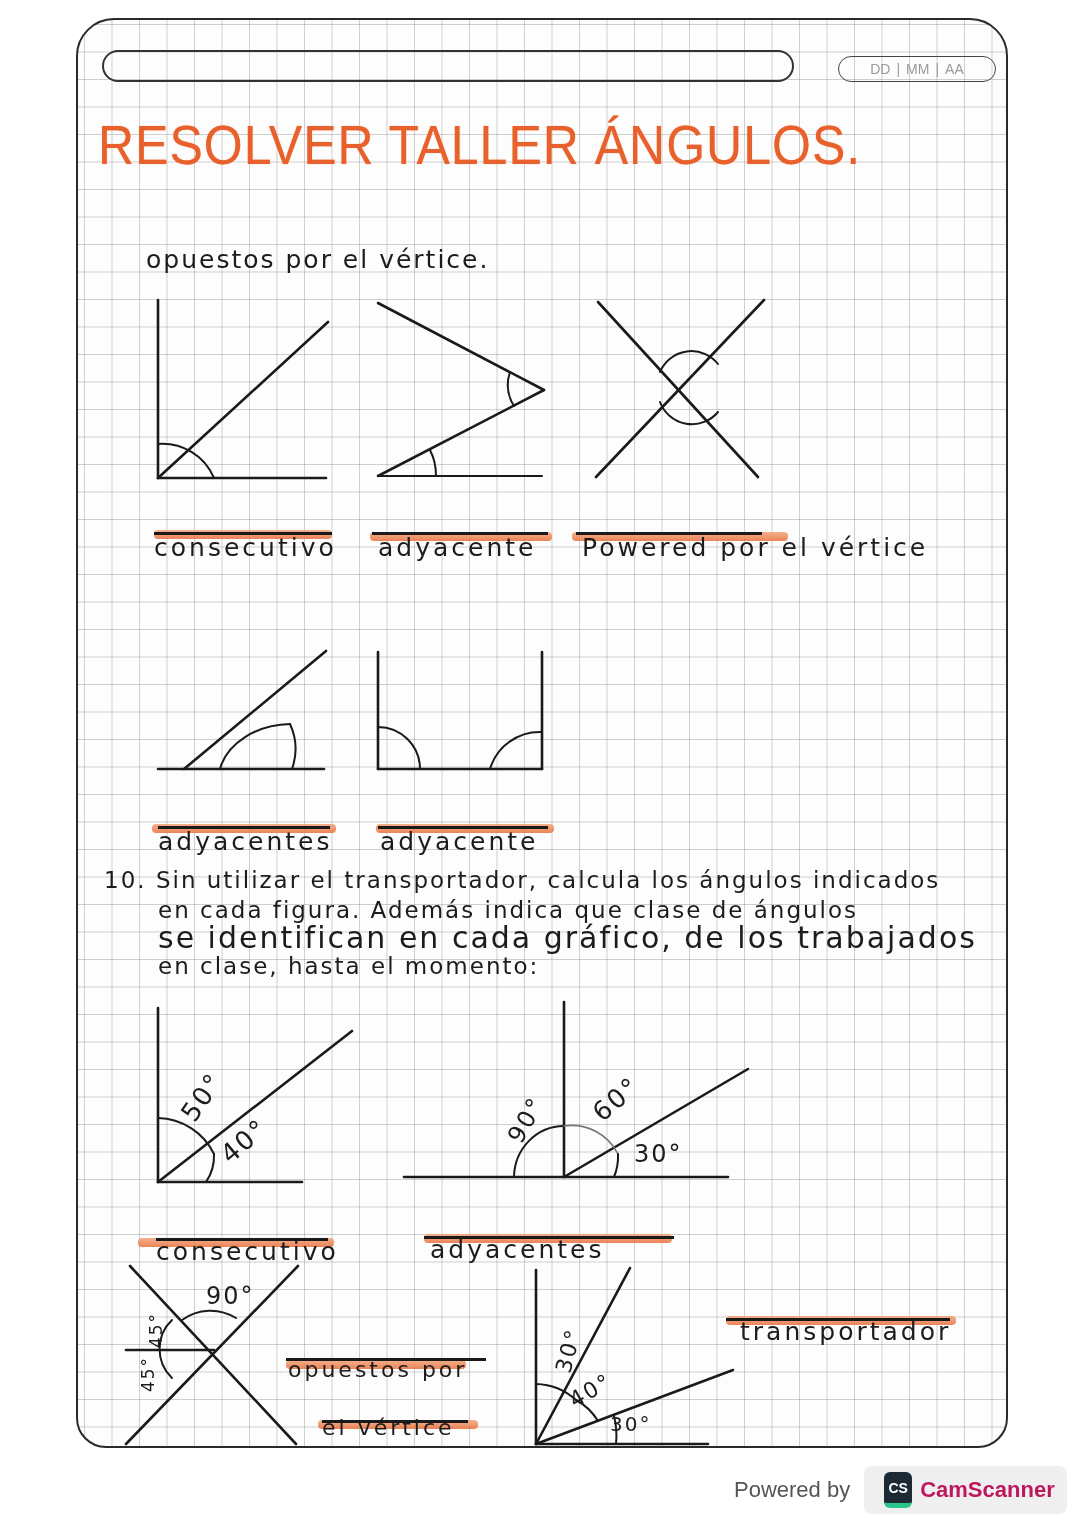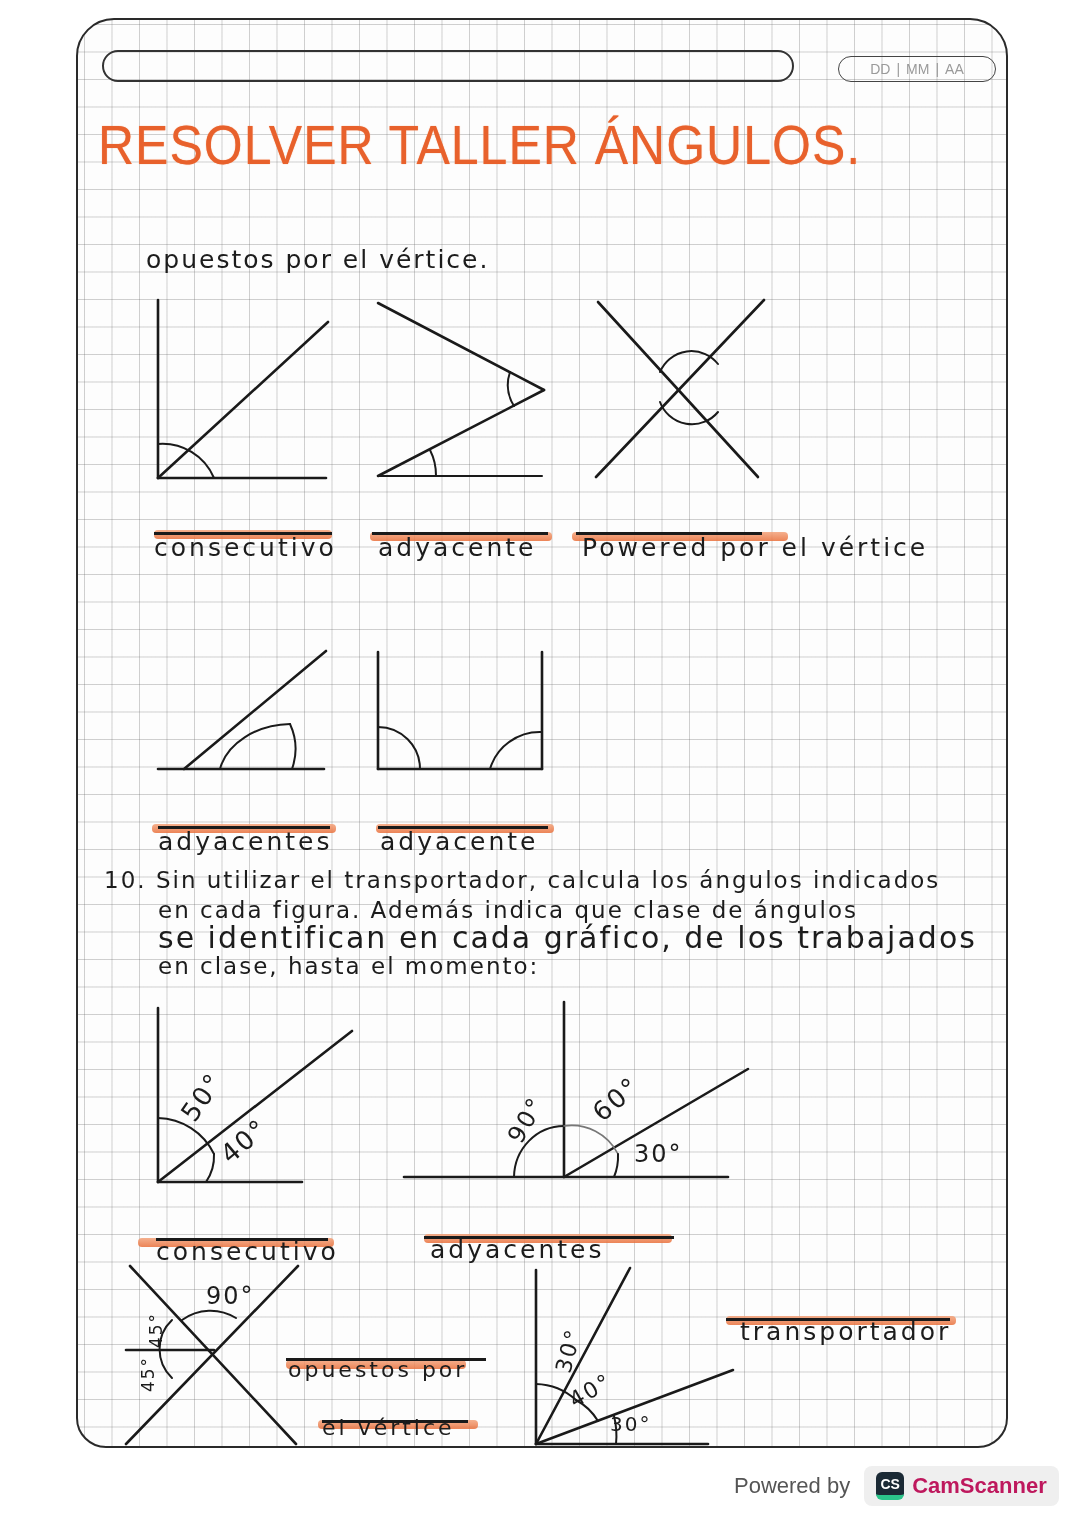--- a/index.html
+++ b/index.html
@@ -18,21 +18,21 @@
   .q{font-size:25px;line-height:28px;}
   .num{display:inline-block;position:relative;color:#1c1c1c;}
   .num::before{content:"";position:absolute;left:-4px;top:2px;width:26px;height:26px;border-radius:50%;background:#f08a5c;opacity:0.75;z-index:-1;}
   .label{font-size:25px;letter-spacing:3px;margin-top:27px;}
   .hl{position:absolute;height:9px;background:linear-gradient(to bottom,#f3a27a,#e96f3a);border-radius:4px;opacity:0.85;}
   .ul{position:absolute;height:3px;background:#1a1a1a;}
   svg.fig{position:absolute;left:0;top:0;}
   .footer{position:absolute;left:734px;top:1466px;display:flex;align-items:center;gap:14px;font-family:"Liberation Sans",sans-serif;}
   .powered{color:#555;font-size:22px;}
   .cs-badge{display:flex;align-items:center;gap:8px;background:#efefef;border-radius:8px;padding:6px 12px;}
-  .cs-logo{width:28px;height:28px;border-radius:6px;background:#1b2a35;color:#fff;font-weight:700;font-size:14px;display:flex;align-items:center;justify-content:center;border-bottom:5px solid #2bc48a;box-sizing:border-box;}
+  .cs-logo{width:28px;height:36px;border-radius:6px;background:#1b2a35;color:#fff;font-weight:700;font-size:14px;display:flex;align-items:center;justify-content:center;border-bottom:5px solid #2bc48a;box-sizing:border-box;margin-left:8px;}
   .cs-name{color:#be185d;font-size:22px;font-weight:700;}
 </style>
 </head>
 <body>
 
 <div class="page">
   <div class="namebar"></div>
   <div class="datebox">
     <span>DD</span>
     <span>|</span>

